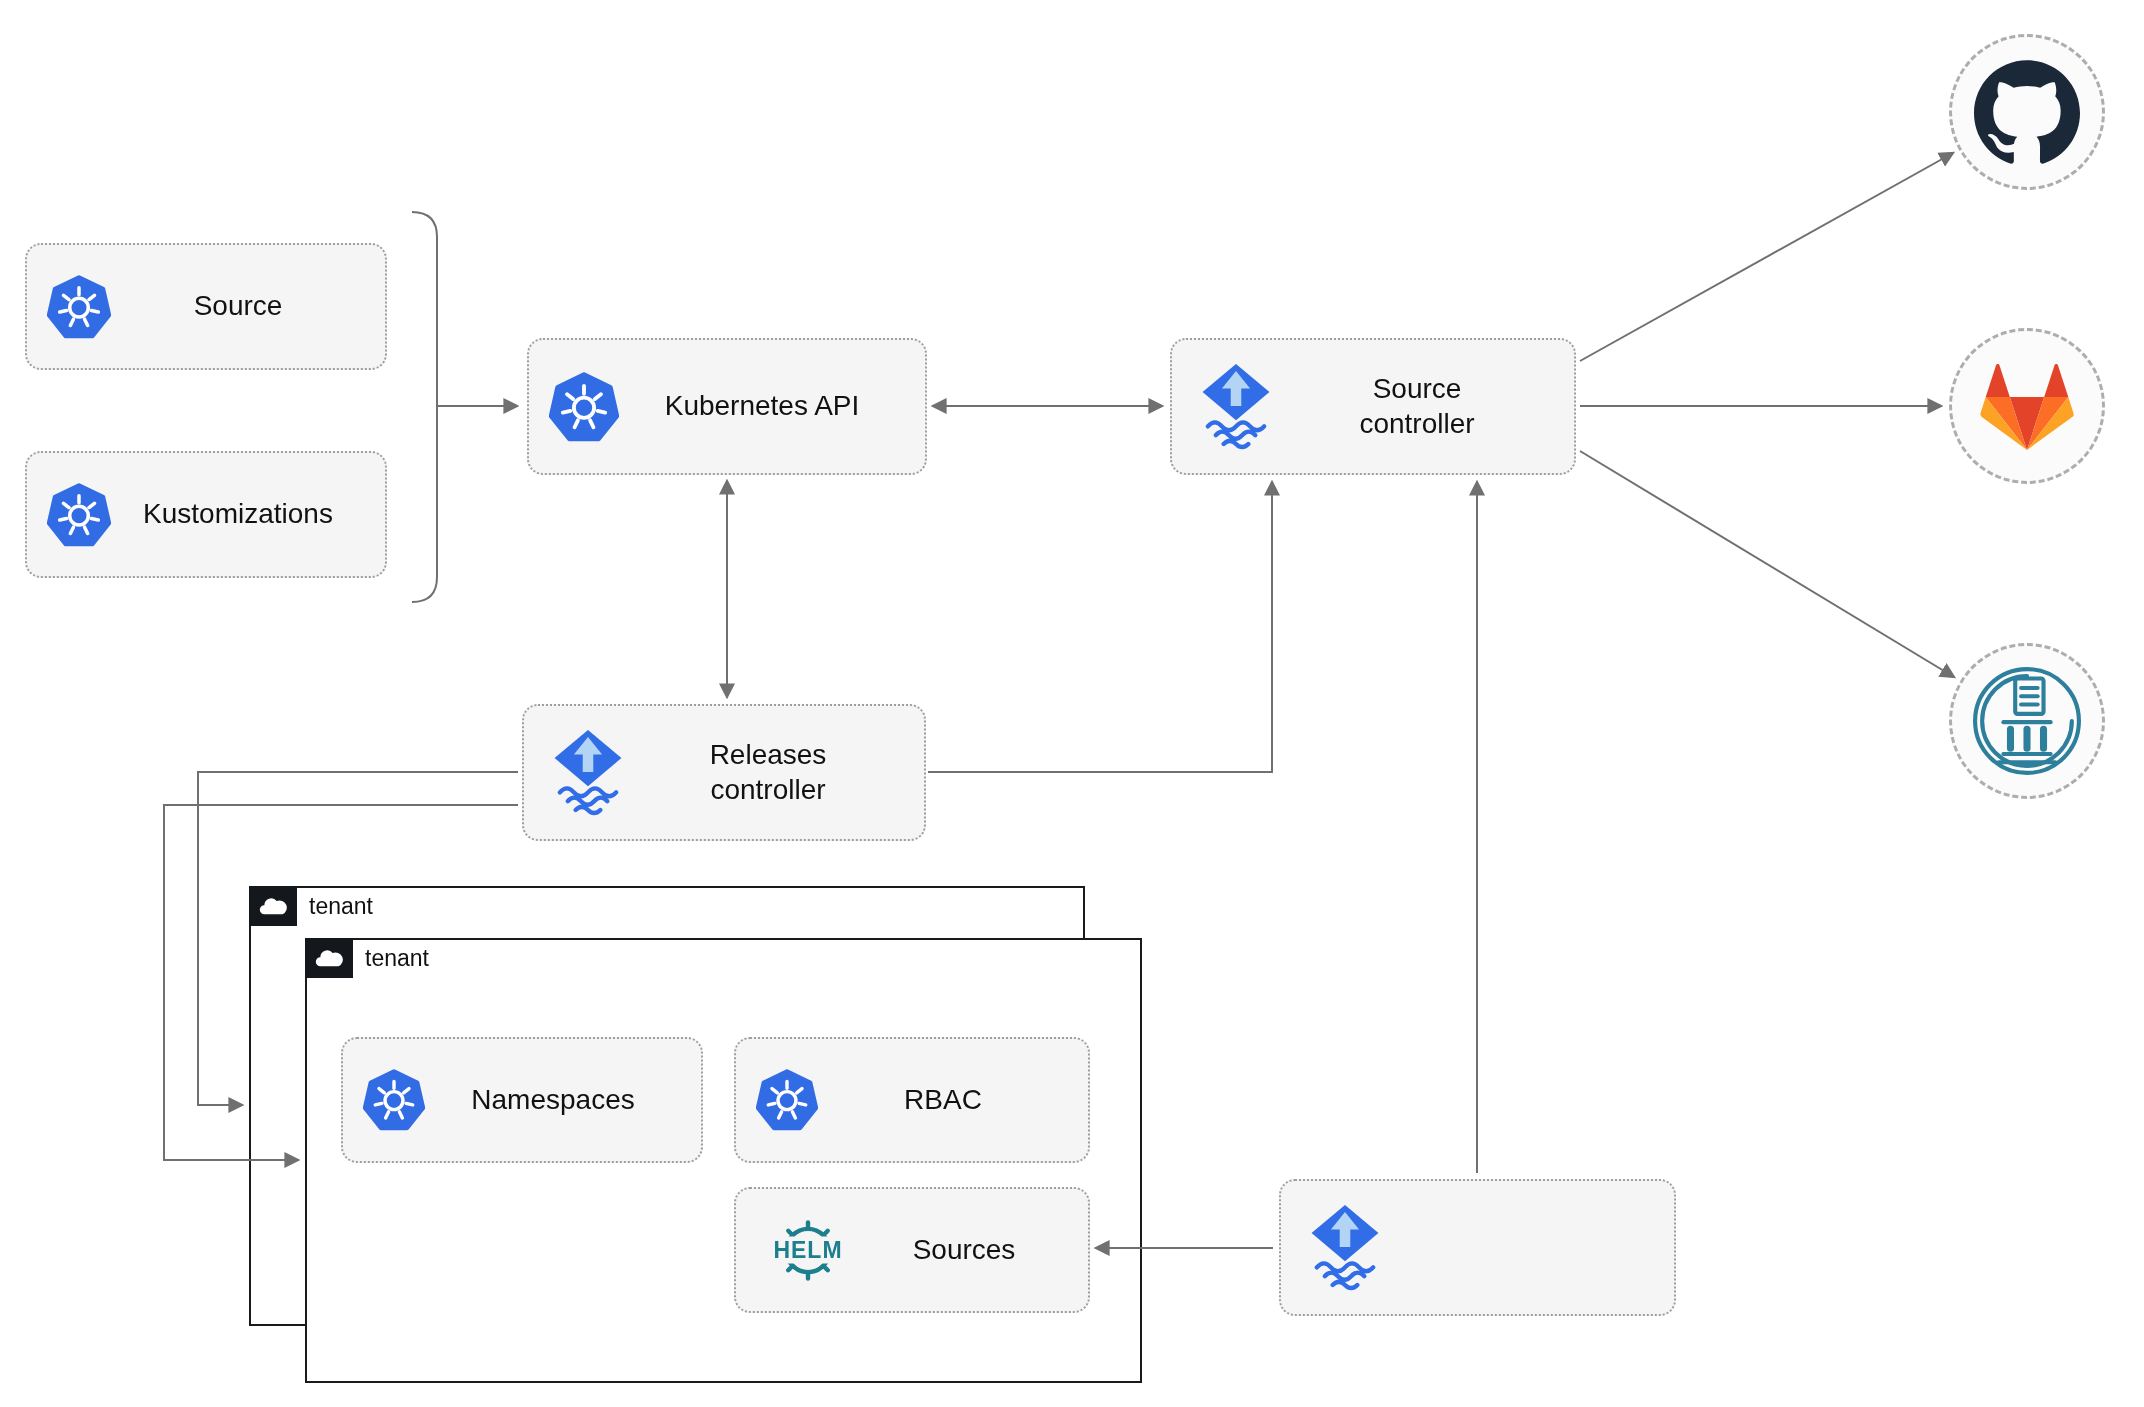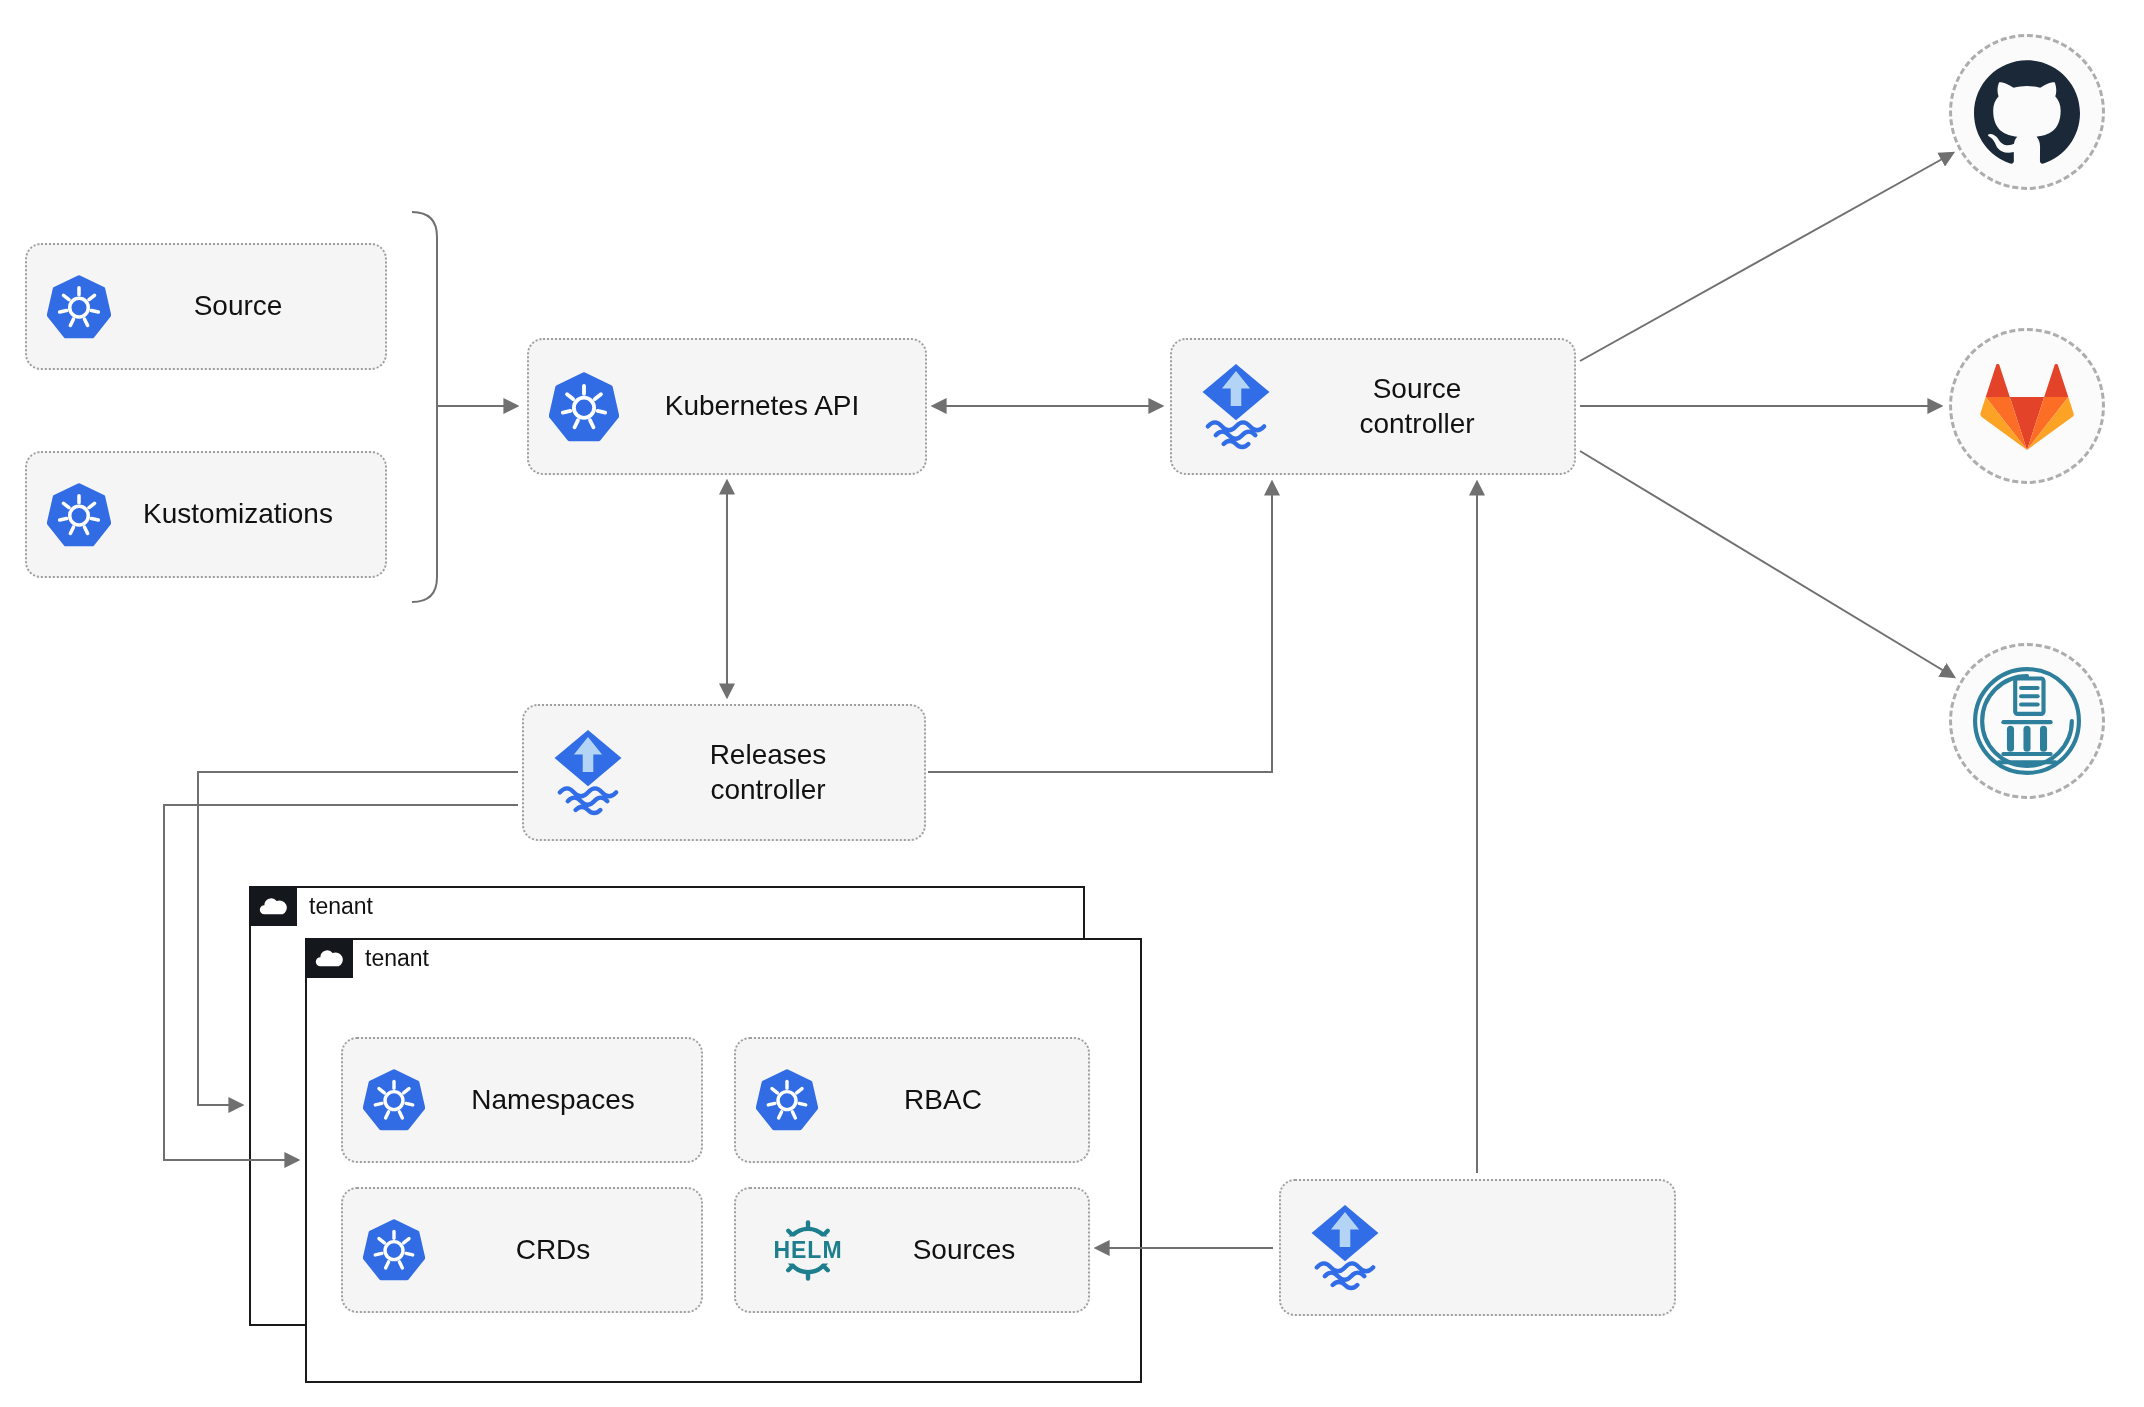--- a/index.html
+++ b/index.html
@@ -198,28 +198,20 @@
 
     <div class="node" style="left:427px;top:97px;width:356px;height:126px">
       <span class="icon">
         <svg width="62" height="62">
             <use href="#sym-k8s"></use>
           </svg>
         </span>
       <span class="label">RBAC</span>
     </div>
 
-    <div class="node" style="left:34px;top:247px;width:362px;height:126px">
-      <span class="icon">
-        <svg width="62" height="62">
-            <use href="#sym-k8s"></use>
-          </svg>
-        </span>
-      <span class="label">CRDs</span>
-    </div>
 
     <div class="node" style="left:427px;top:247px;width:356px;height:126px">
       <span class="icon helm-logo">
         <svg width="104" height="61">
             <use href="#sym-helm-wheel"></use>
           </svg>
         <span class="helm-word">HELM</span>
       </span>
       <span class="label">Sources</span>
     </div>

